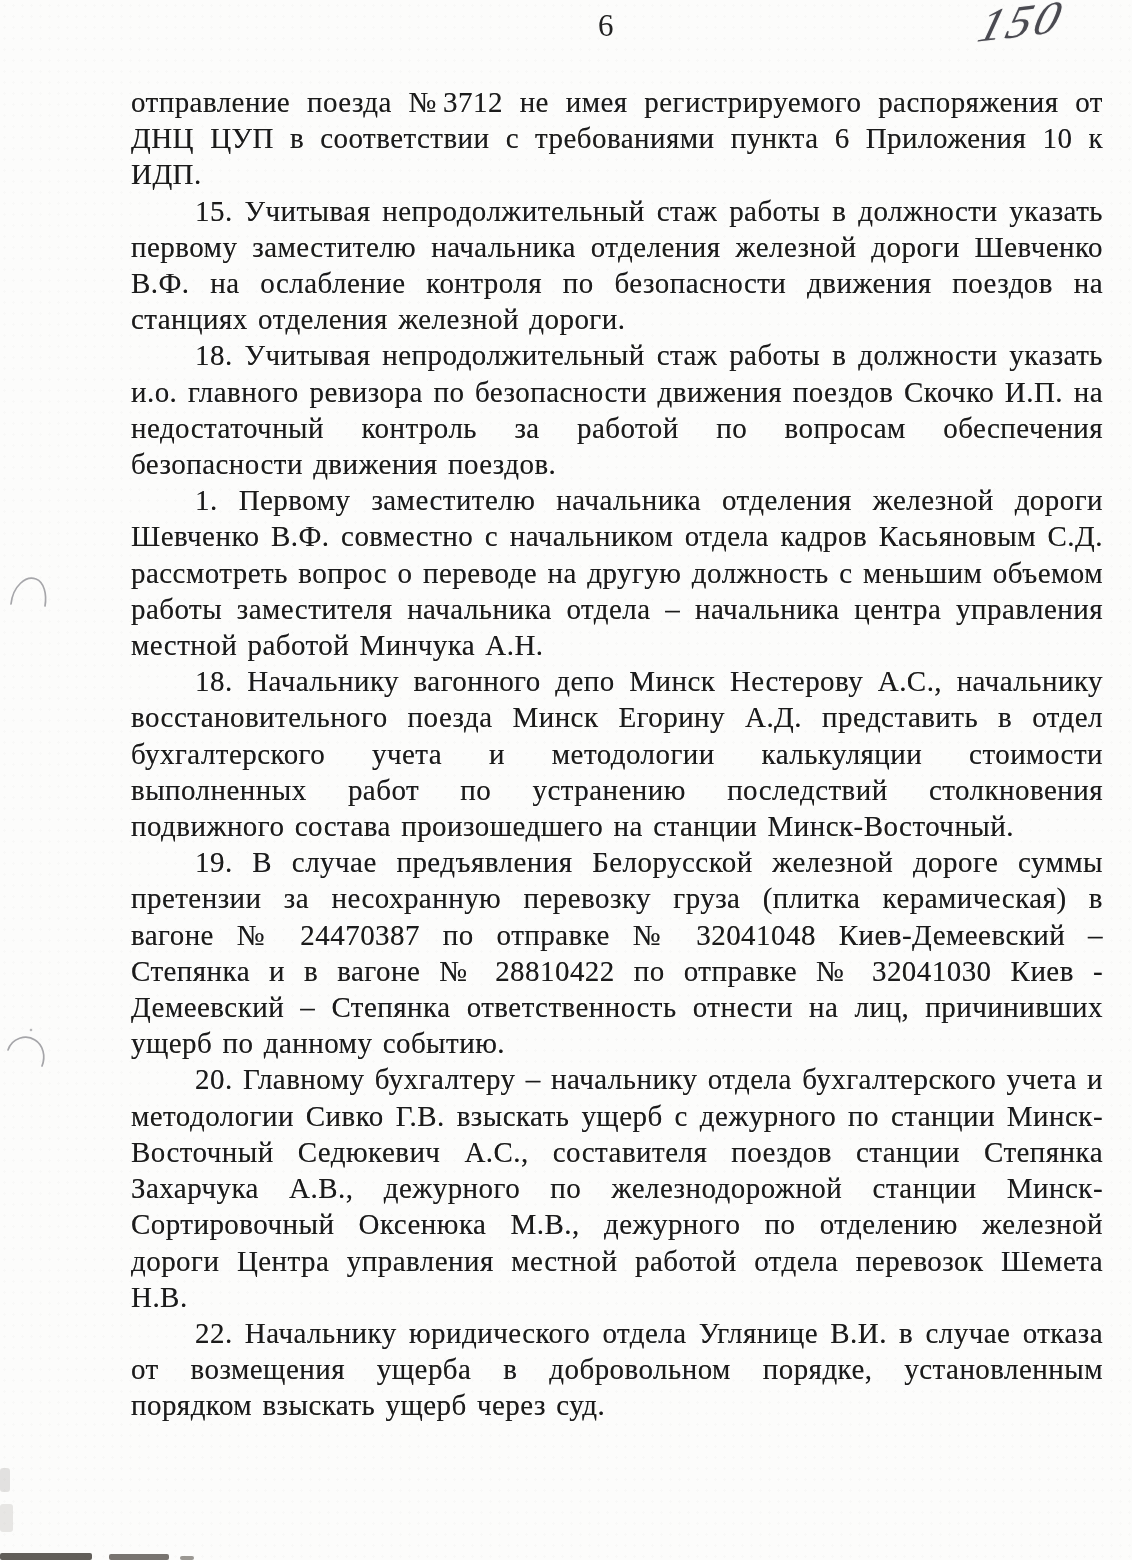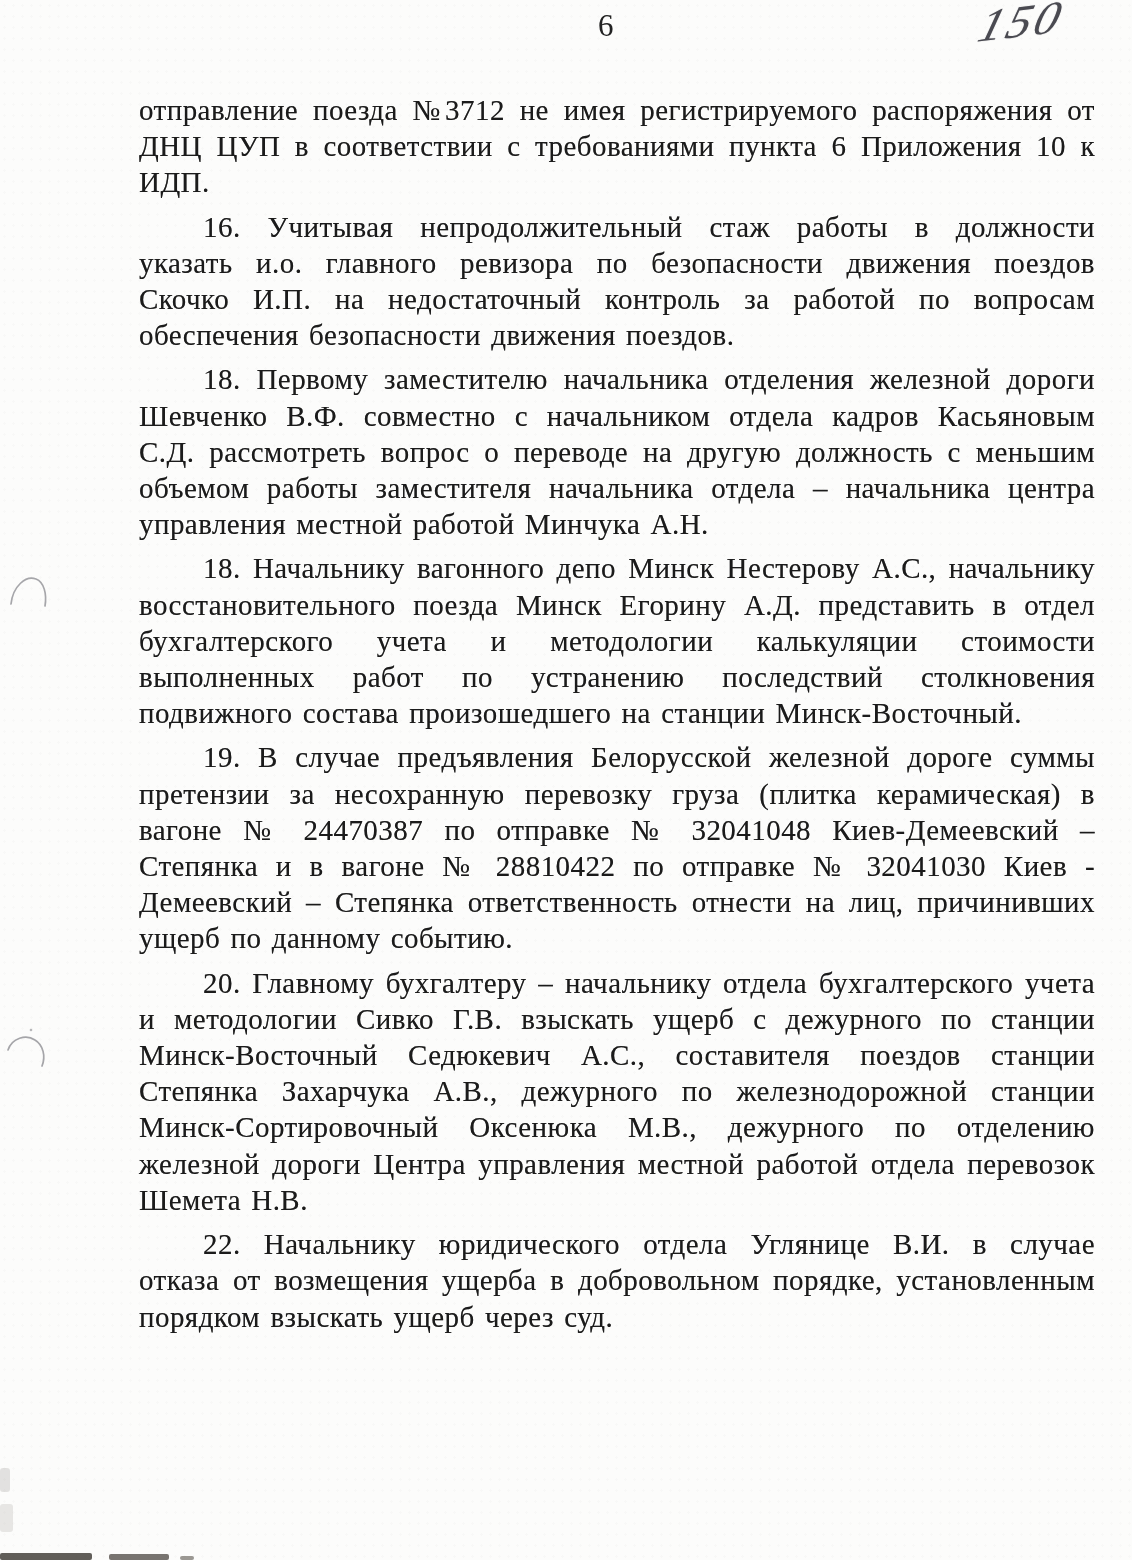--- a/index.html
+++ b/index.html
@@ -45,21 +45,21 @@
     top: 84px;
     width: 972px;
     font-size: 29px;
     line-height: 36.2px;
     text-align: justify;
     letter-spacing: 0.45px;
     word-spacing: 2.6px;
     text-shadow: 0 0 0.6px rgba(25,25,25,0.55);
   }
   .para {
-    margin: 8px;
+    margin: 0;
     text-indent: 64px;
   }
   .para.no-indent {
     text-indent: 0;
   }
   .pen-arc {
     position: absolute;
     pointer-events: none;
   }
   .edge-smudge {
@@ -76,22 +76,23 @@
 <body>
 
 <div class="page">
 
   <span class="page-number">6</span>
 
   <span class="hand-mark">150</span>
 
   <div class="doc-body" id="para-container">
       <p class="para no-indent">отправление поезда №3712 не имея регистрируемого распоряжения от ДНЦ ЦУП в соответствии с требованиями пункта 6 Приложения 10 к ИДП.</p>
-      <p class="para">16. Учитывая непродолжительный стаж работы в должности указать и.о. главного ревизора по безопасности движения поездов Скочко И.П. на недостаточный контроль за работой по вопросам обеспечения безопасности движения поездов.</p>
-      <p class="para">18. Первому заместителю начальника отделения железной дороги Шевченко В.Ф. совместно с начальником отдела кадров Касьяновым С.Д. рассмотреть вопрос о переводе на другую должность с меньшим объемом работы заместителя начальника отдела – начальника центра управления местной работой Минчука А.Н.</p>
+      <p class="para">15. Учитывая непродолжительный стаж работы в должности указать первому заместителю начальника отделения железной дороги Шевченко В.Ф. на ослабление контроля по безопасности движения поездов на станциях отделения железной дороги.</p>
+      <p class="para">18. Учитывая непродолжительный стаж работы в должности указать и.о. главного ревизора по безопасности движения поездов Скочко И.П. на недостаточный контроль за работой по вопросам обеспечения безопасности движения поездов.</p>
+      <p class="para">1. Первому заместителю начальника отделения железной дороги Шевченко В.Ф. совместно с начальником отдела кадров Касьяновым С.Д. рассмотреть вопрос о переводе на другую должность с меньшим объемом работы заместителя начальника отдела – начальника центра управления местной работой Минчука А.Н.</p>
       <p class="para">18. Начальнику вагонного депо Минск Нестерову А.С., начальнику восстановительного поезда Минск Егорину А.Д. представить в отдел бухгалтерского учета и методологии калькуляции стоимости выполненных работ по устранению последствий столкновения подвижного состава произошедшего на станции Минск-Восточный.</p>
       <p class="para">19. В случае предъявления Белорусской железной дороге суммы претензии за несохранную перевозку груза (плитка керамическая) в вагоне № 24470387 по отправке № 32041048 Киев-Демеевский – Степянка и в вагоне № 28810422 по отправке № 32041030 Киев - Демеевский – Степянка ответственность отнести на лиц, причинивших ущерб по данному событию.</p>
       <p class="para">20. Главному бухгалтеру – начальнику отдела бухгалтерского учета и методологии Сивко Г.В. взыскать ущерб с дежурного по станции Минск-Восточный Седюкевич А.С., составителя поездов станции Степянка Захарчука А.В., дежурного по железнодорожной станции Минск-Сортировочный Оксенюка М.В., дежурного по отделению железной дороги Центра управления местной работой отдела перевозок Шемета Н.В.</p>
       <p class="para">22. Начальнику юридического отдела Углянице В.И. в случае отказа от возмещения ущерба в добровольном порядке, установленным порядком взыскать ущерб через суд.</p>
     </div>
 
   <svg class="pen-arc" style="left:6px; top:570px;" width="48" height="44" viewBox="0 0 48 44" aria-hidden="true">
     <path d="M5 34 C7 16 20 5 30 9 C38 12 41 24 39 36" fill="none" stroke="#85858a" stroke-width="1.7" stroke-linecap="round" opacity="0.72"></path>
   </svg>
 

